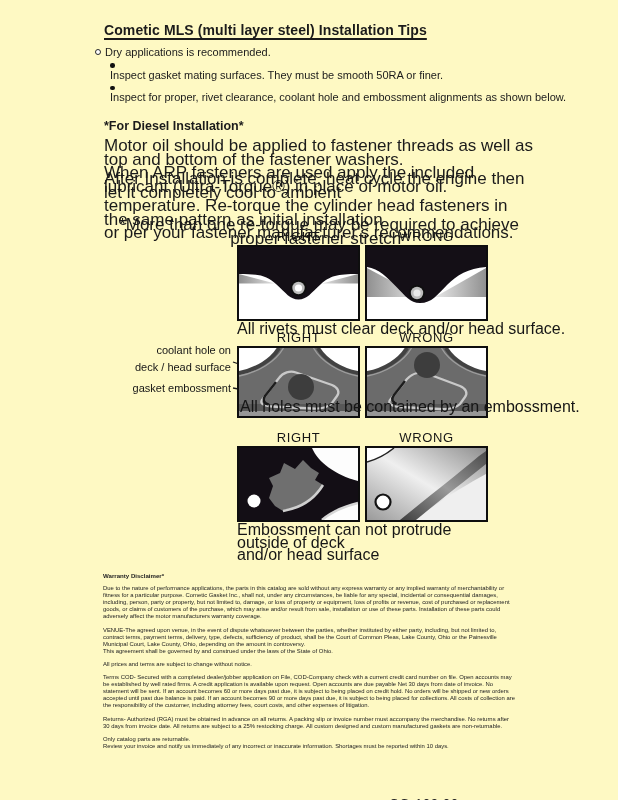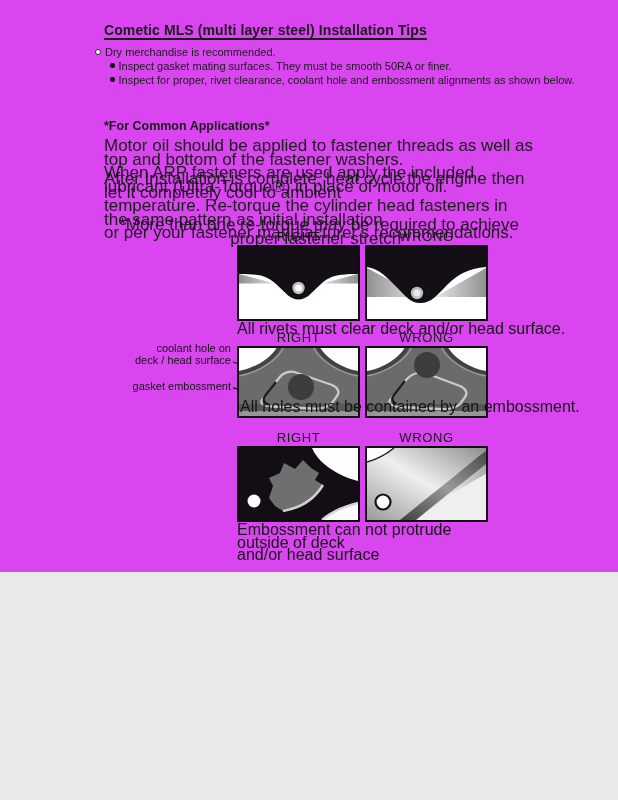--- a/index.html
+++ b/index.html
@@ -1,19 +1,19 @@
 <!DOCTYPE html>
 <html><head>
 <meta charset="utf-8">
 <style>
   html,body{margin:0;padding:0;background:#e9e9e9;}
   .page{
     position:relative;
-    width:618px;height:572px;
-    background:#d946ef;
+    width:618px;height:800px;
+    background:#fef9c3;
     font-family:"Liberation Sans","DejaVu Sans",sans-serif;
     color:#1b1b1b;
     overflow:hidden;
     margin:0 auto;
   }
   .abs{position:absolute;}
   .title{
     left:104px;top:22px;
     font-size:14px;font-weight:bold;
     text-decoration:underline;
@@ -24,21 +24,21 @@
   .bullets{left:95px;top:45px;font-size:11px;line-height:14px;}
   .b-row{display:flex;align-items:flex-start;}
   .o-dot{
     width:4px;height:4px;border:1px solid #2a2a2a;border-radius:50%;
     margin:4px 4px 0 0;flex:0 0 auto;background:#fff;
   }
   .f-dot{
     width:4.5px;height:4.5px;border-radius:50%;background:#111;
     margin:4px 4px 0 0;flex:0 0 auto;
   }
-  .sub{margin-left:15px;}
+  .sub{margin-left:15px;flex-direction:column;}
   .diesel-h{left:104px;top:119px;font-size:12.5px;font-weight:bold;}
   .para{left:104px;font-size:17px;line-height:13.5px;white-space:pre-line;width:430px;}
   .p1{top:139px;}
   .p2{top:172px;}
   .p3{top:218px;text-align:center;}
 
   .dwrap{width:252px;}
   .lblrow{display:flex;}
   .rw-label{
     width:123px;text-align:center;font-size:13px;line-height:13px;
@@ -54,21 +54,21 @@
   .dbox svg{display:block;}
   .caption{font-size:16px;line-height:12.5px;white-space:pre-line;color:#161616;}
 
   .d1{left:237px;top:230px;}
   .cap1{left:237px;top:323px;}
 
   .d2wrap{left:104px;top:331px;width:400px;height:106px;}
   .d2inner{position:absolute;left:133px;top:0;}
   .anno{
     position:absolute;left:0;width:127px;text-align:right;
-    font-size:11px;line-height:12px;white-space:pre-line;color:#161616;
+    font-size:11px;line-height:17px;white-space:pre-line;color:#161616;
   }
   .anno1{top:11px;}
   .anno2{top:49px;}
   .connectors{position:absolute;left:0;top:0;}
   .cap2{left:240px;top:401px;}
 
   .d3{left:237px;top:431px;}
   .cap3{left:237px;top:524px;width:230px;}
 
   .disclaimer{
@@ -84,33 +84,33 @@
 </head>
 <body>
 
 <div class="page">
 
   <div class="abs title">Cometic MLS (multi layer steel) Installation Tips</div>
 
   <div class="abs bullets">
     <div class="b-row">
       <span class="o-dot"></span>
-      <span>Dry merchandise is recommended.</span>
+      <span>Dry applications is recommended.</span>
     </div>
     <div class="b-row sub">
       <span class="f-dot"></span>
       <span>Inspect gasket mating surfaces.  They must be smooth 50RA or finer.</span>
     </div>
     <div class="b-row sub">
       <span class="f-dot"></span>
       <span>Inspect for proper, rivet clearance, coolant hole and embossment alignments as shown below.</span>
     </div>
   </div>
 
-  <div class="abs diesel-h">*For Common Applications*</div>
+  <div class="abs diesel-h">*For Diesel Installation*</div>
   <div class="abs para p1">Motor oil should be applied to fastener threads as well as top and bottom of the fastener washers.
 When ARP fasteners are used apply the included lubricant (Ultra-Torque®) in place of motor oil.</div>
   <div class="abs para p2">After Installation is complete, heat cycle the engine then let it completely cool to ambient
 temperature. Re-torque the cylinder head fasteners in the same pattern as initial installation
 or per your fastener manufacturer's recommendations.</div>
   <div class="abs para p3">*More than one re-torque may be required to achieve proper fastener stretch*</div>
 
   <div class="abs dwrap d1">
     <div class="lblrow">
       <div class="rw-label">RIGHT</div>

